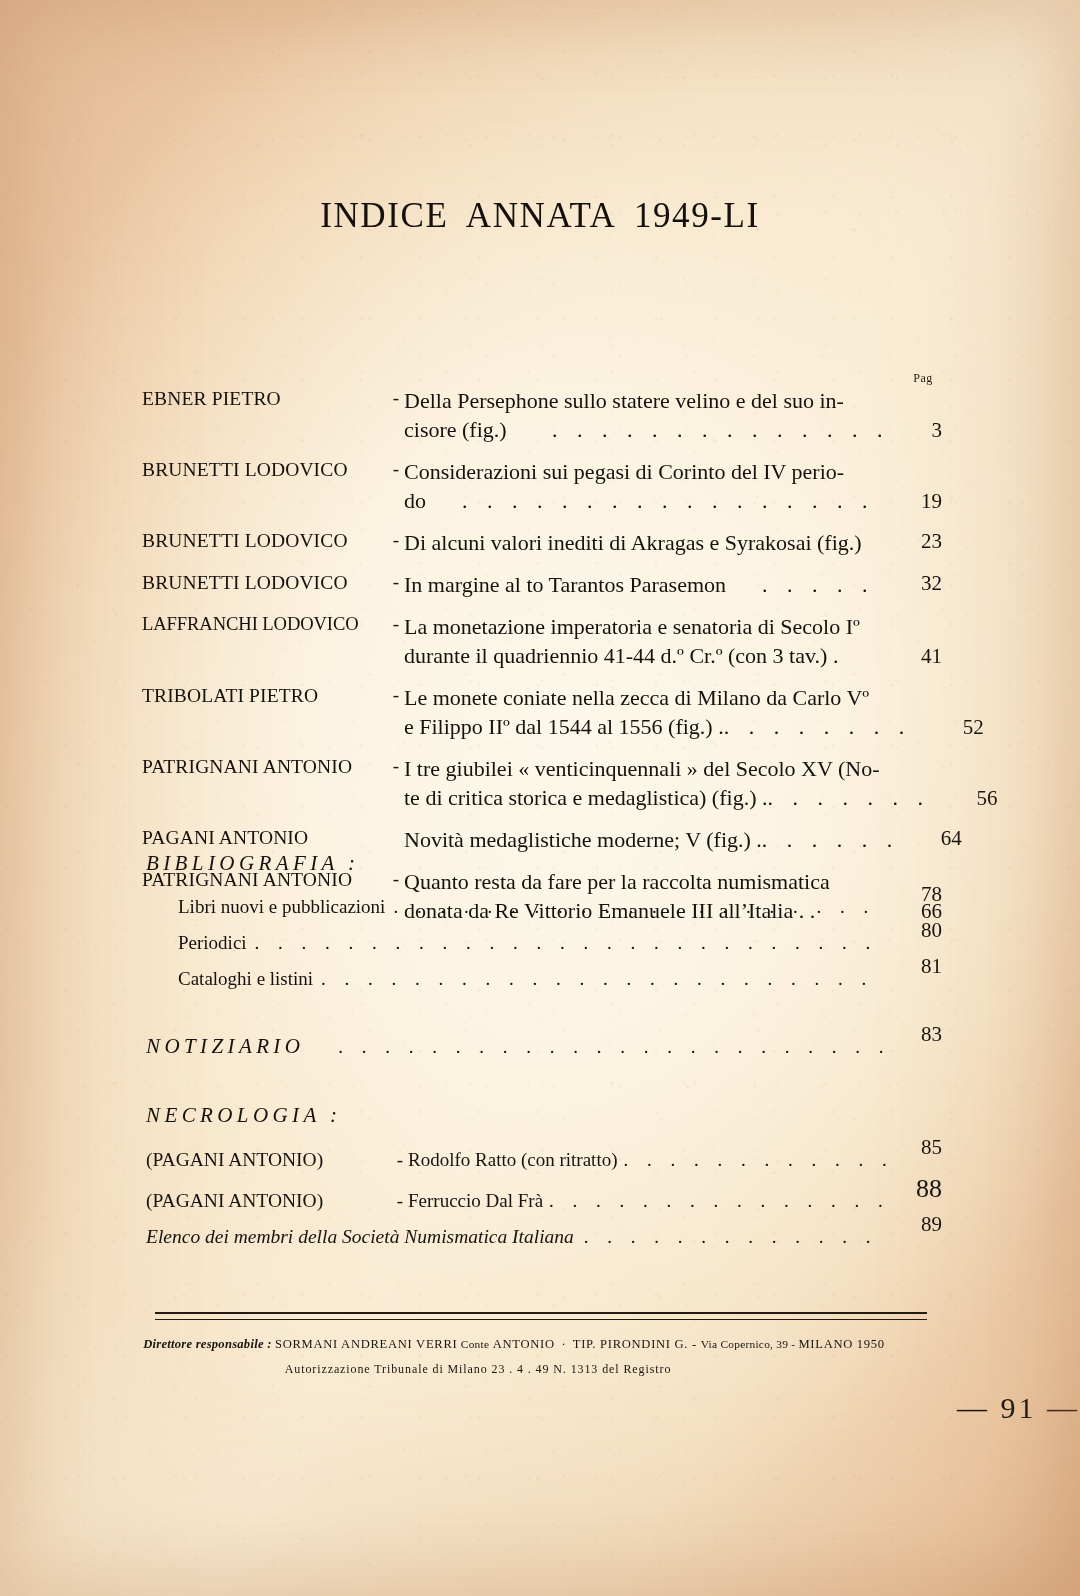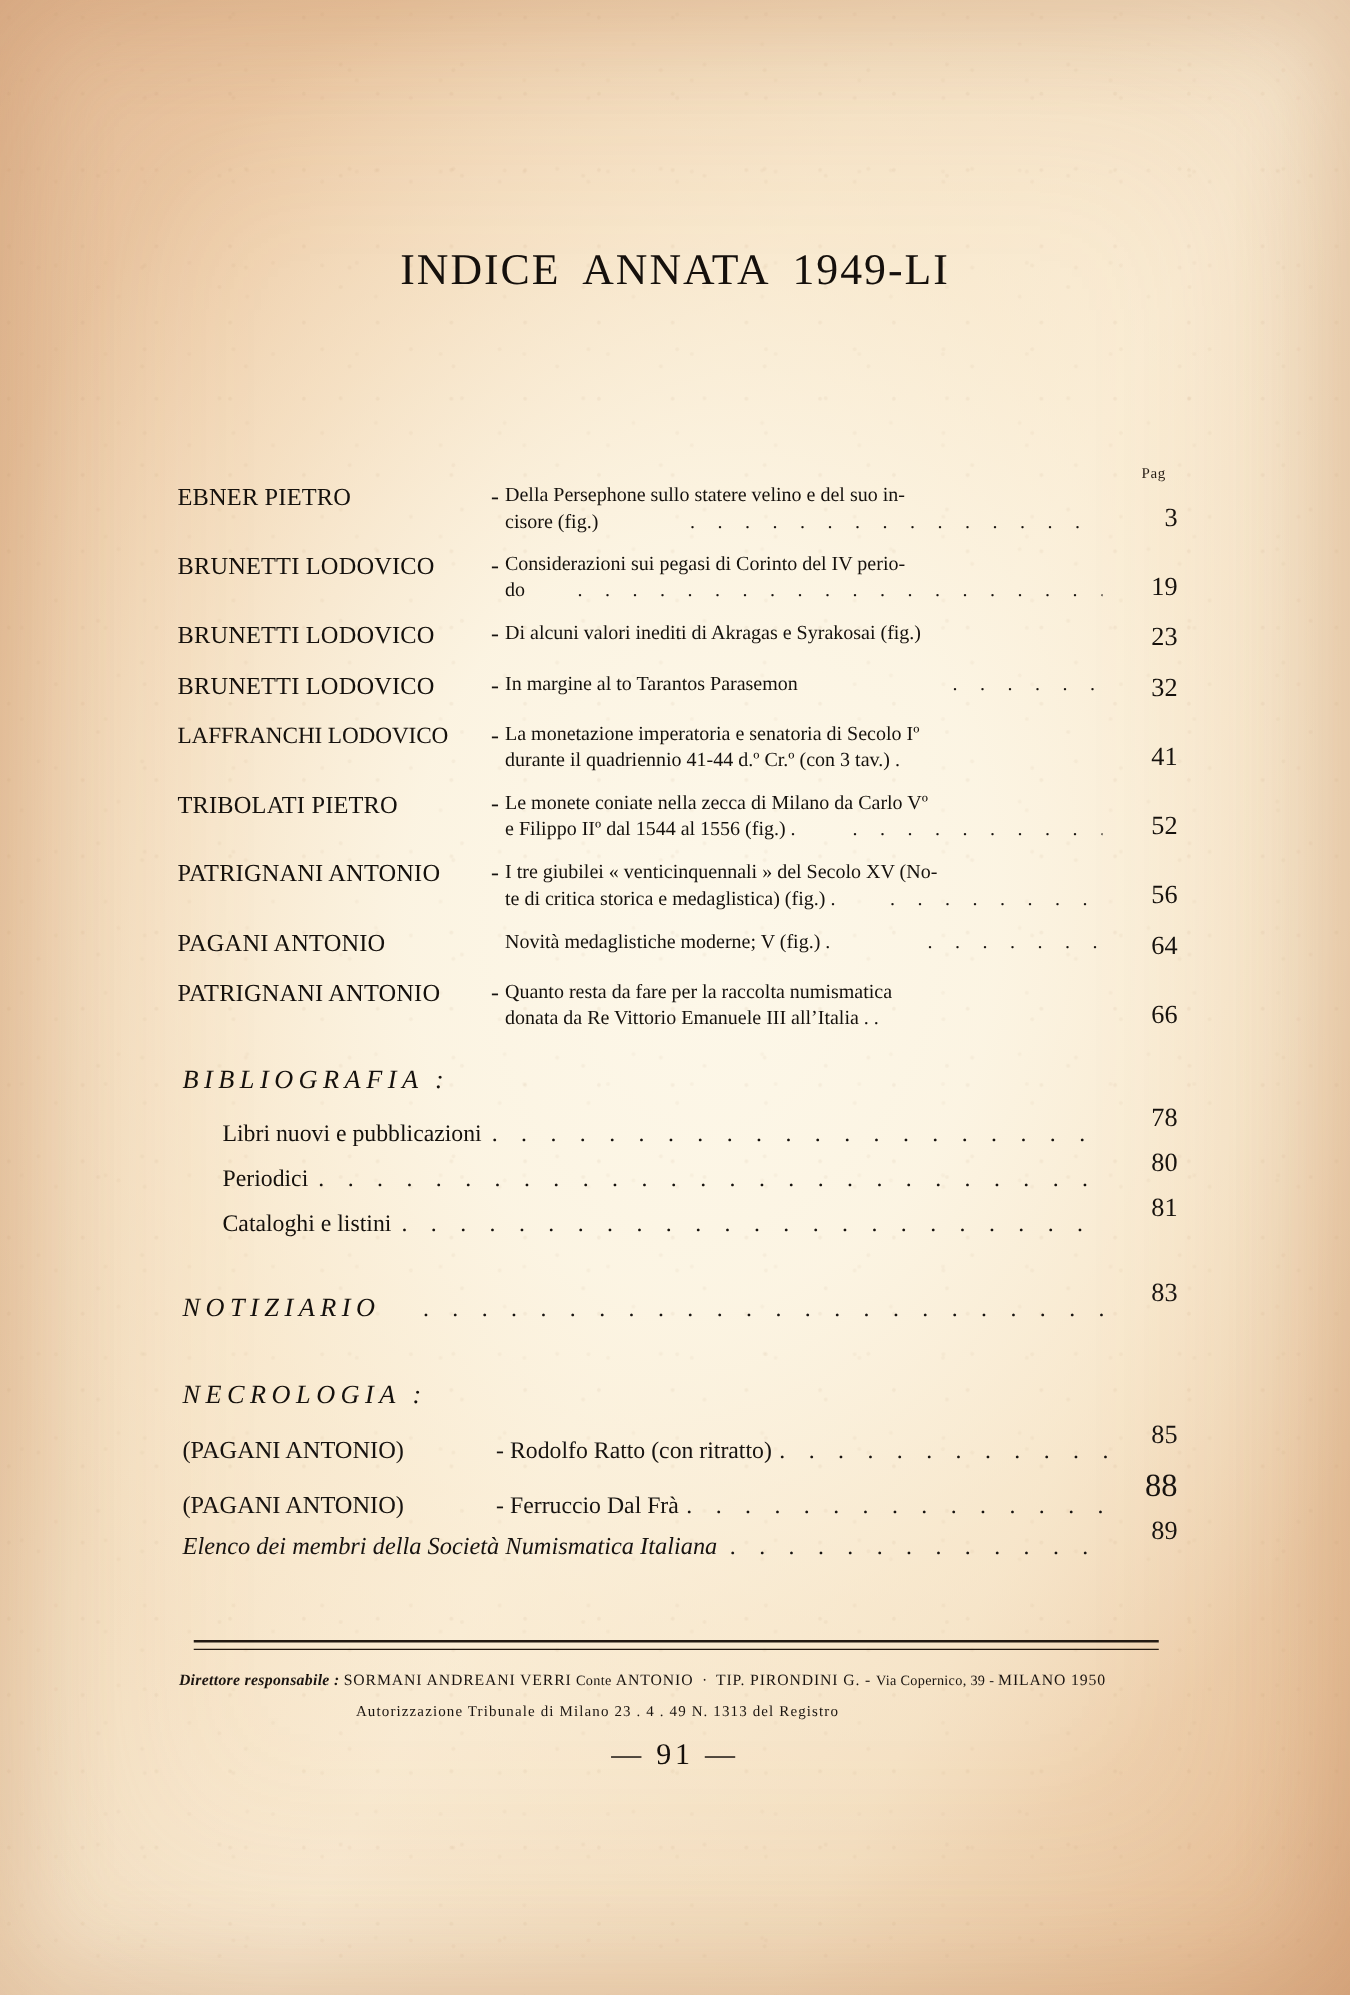--- a/index.html
+++ b/index.html
@@ -107,21 +107,21 @@
   .author.tight { font-size: 18.6px; letter-spacing: -.1px; }
   .dash {
     width: 16px;
     flex: 0 0 16px;
     font-size: 19px;
     line-height: 1.30;
     text-align: center;
   }
   .title-col {
     flex: 1 1 auto;
-    font-size: 16px;
+    font-size: 22px;
     line-height: 1.32;
     padding-right: 4px;
     color: #15110d;
   }
   .title-col .ln { display: block; white-space: nowrap; }
   .title-col .just {
     display: flex;
     justify-content: space-between;
     white-space: nowrap;
   }
@@ -177,21 +177,21 @@
     font-size: 21px;
     position: relative;
     top: -12px;
   }
 
   .bigrow {
     position: absolute;
     left: 146px;
     width: 796px;
     display: flex;
-    align-items: flex-end;
+    align-items: center;
     font-size: 19px;
   }
 
   
   .rule {
     position: absolute;
     left: 155px;
     width: 772px;
     border-top: 2px solid #231a12;
   }
@@ -216,22 +216,22 @@
     text-align: center;
     font-size: 12px;
     letter-spacing: .9px;
     color: #1a1410;
   }
   .folio {
     position: absolute;
     top: 1391px;
     left: 0;
     width: 1080px;
-    text-align: center;
-    font-size: 24px;
+    text-align: right;
+    font-size: 30px;
     letter-spacing: 3px;
     color: #15100c;
   }
 </style>
 </head>
 <body>
 
 <div id="page">
   <div id="grain"></div>
 

